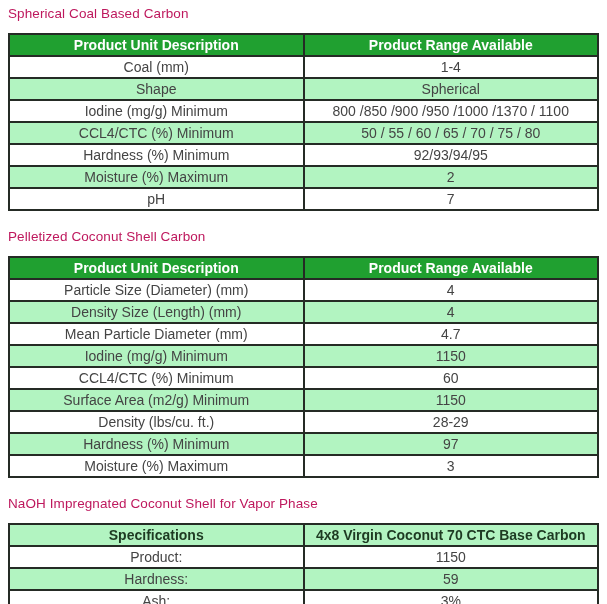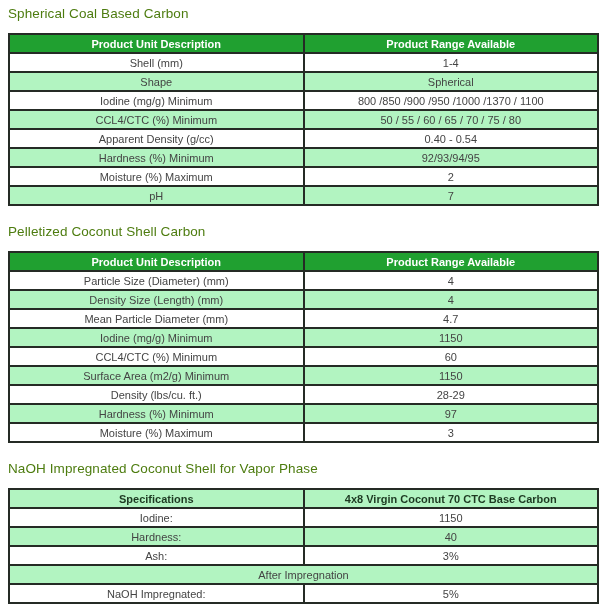--- a/index.html
+++ b/index.html
@@ -14,36 +14,36 @@
     box-sizing: border-box;
   }
   .page {
     padding: 6px 8px 8px 8px;
   }
   .section { margin: 0; }
   .section + .section { margin-top: 18px; }
   .section-title {
     font-size: 13.5px;
     font-weight: 400;
-    color: #4d7c0f;
+    color: #be185d;
     margin: 0 0 12px 0;
     letter-spacing: 0.1px;
   }
   table.spec-table {
     width: 100%;
     border-collapse: collapse;
     table-layout: fixed;
   }
   table.spec-table th,
   table.spec-table td {
     border: 2px solid #252b25;
-    font-size: 11px;
+    font-size: 14px;
     text-align: center;
     vertical-align: middle;
-    padding: 2px 21px;
+    padding: 2px 11px;
     height: 13px;
     color: #444444;
     overflow: hidden;
     white-space: nowrap;
   }
   table.spec-table th { width: 50%; font-weight: bold; }
   
   thead.head-dark th {
     background: #20a030;
     color: #ffffff;
@@ -66,38 +66,34 @@
     <h2 class="section-title">Spherical Coal Based Carbon</h2>
     <table class="spec-table">
       <thead class="head-dark">
         <tr>
           <th>Product Unit Description</th>
           <th>Product Range Available</th>
         </tr>
       </thead>
       <tbody>
         <tr>
-          <td>Shell (mm)</td>
+          <td>Coal (mm)</td>
           <td>1-4</td>
         </tr>
         <tr>
           <td>Shape</td>
           <td>Spherical</td>
         </tr>
         <tr>
           <td>Iodine (mg/g) Minimum</td>
           <td>800 /850 /900 /950 /1000 /1370 / 1100</td>
         </tr>
         <tr>
           <td>CCL4/CTC (%) Minimum</td>
           <td>50 / 55 / 60 / 65 / 70 / 75 / 80</td>
-        </tr>
-        <tr>
-          <td>Apparent Density (g/cc)</td>
-          <td>0.40 - 0.54</td>
         </tr>
         <tr>
           <td>Hardness (%) Minimum</td>
           <td>92/93/94/95</td>
         </tr>
         <tr>
           <td>Moisture (%) Maximum</td>
           <td>2</td>
         </tr>
         <tr>
@@ -162,26 +158,26 @@
     <h2 class="section-title">NaOH Impregnated Coconut Shell for Vapor Phase</h2>
     <table class="spec-table">
       <thead class="head-light">
         <tr>
           <th>Specifications</th>
           <th>4x8 Virgin Coconut 70 CTC Base Carbon</th>
         </tr>
       </thead>
       <tbody>
         <tr>
-          <td>Iodine:</td>
+          <td>Product:</td>
           <td>1150</td>
         </tr>
         <tr>
           <td>Hardness:</td>
-          <td>40</td>
+          <td>59</td>
         </tr>
         <tr>
           <td>Ash:</td>
           <td>3%</td>
         </tr>
         <tr>
           <td colspan="2">After Impregnation</td>
         </tr>
         <tr>
           <td>NaOH Impregnated:</td>

